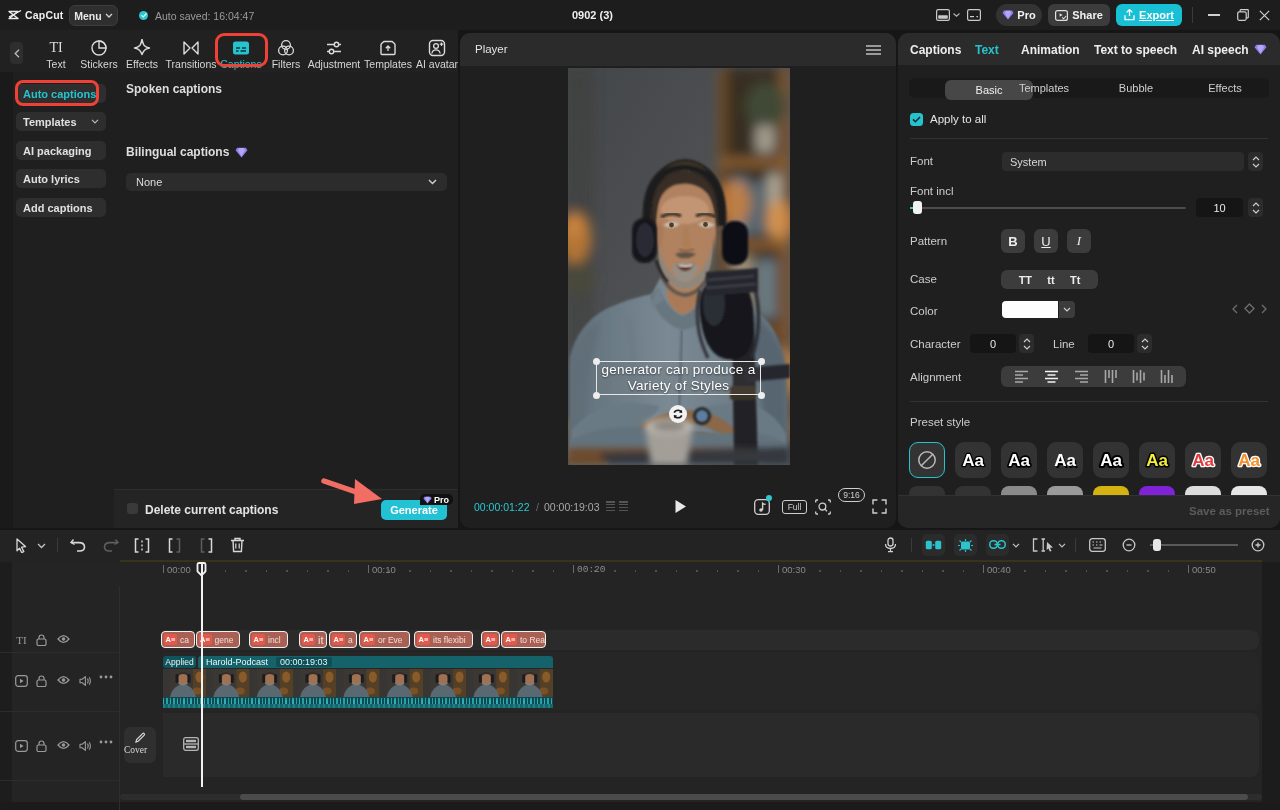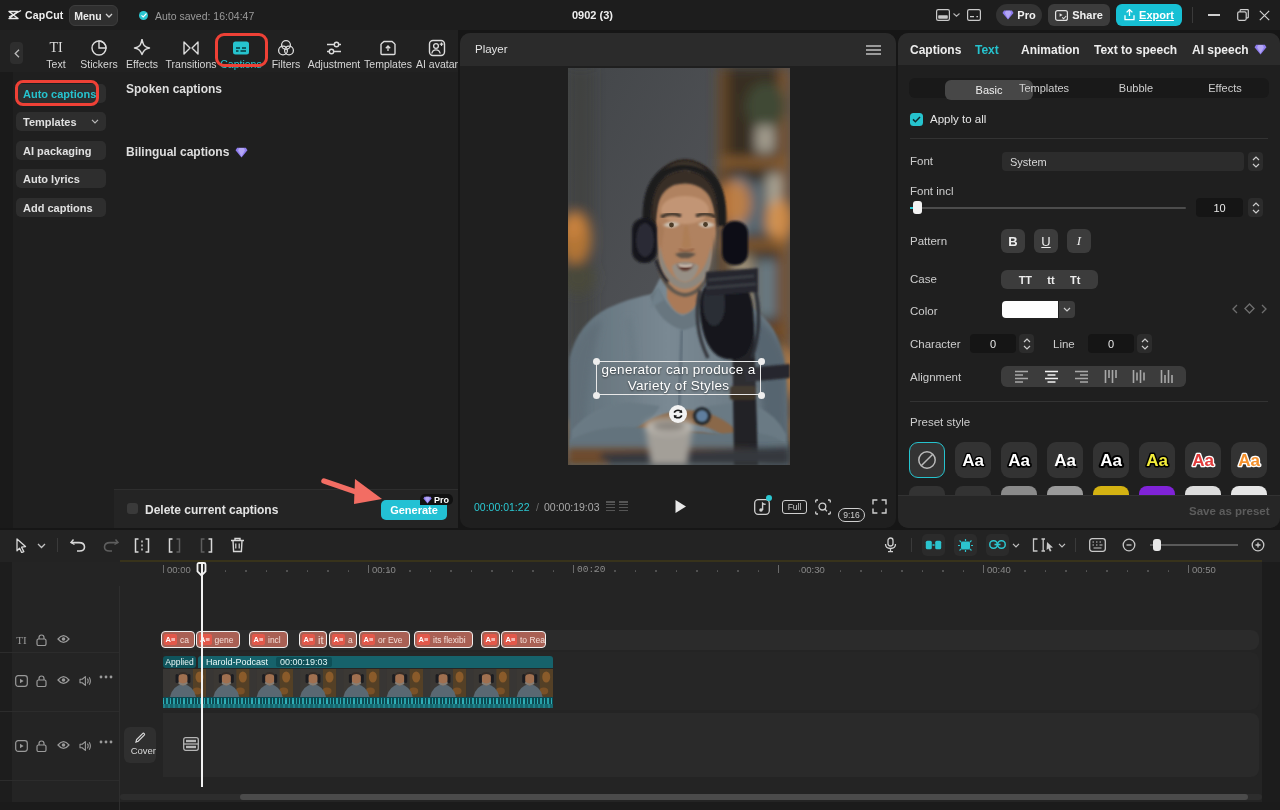--- a/index.html
+++ b/index.html
@@ -168,20 +168,26 @@
       </div>
 
   <div class="abs" style="left:15px;top:50px;width:84px;height:26px;border:3px solid #ef4136;border-radius:8px;"></div>
 
   <div class="abs" style="left:126px;top:52px;font-size:12px;font-weight:bold;color:#dedede;">Spoken captions</div>
   <div class="abs flex" style="left:126px;top:115px;gap:6px;">
     <span style="font-size:12px;font-weight:bold;color:#dedede;">Bilingual captions</span>
     <svg width="13" height="11" viewBox="0 0 12 10">
           <path d="M2 0.5 L10 0.5 L11.5 3 L6 9.5 L0.5 3 Z" fill="#8f7df0"></path>
           <path d="M4 0.8 L2.8 3 L6 8.8 L9.2 3 L8 0.8" fill="#b3a6f5"></path>
+        </svg>
+  </div>
+  <div class="abs flex" style="left:126px;top:143px;width:321px;height:18px;background:#2c2c2c;border-radius:5px;padding:0 10px;justify-content:space-between;">
+    <span style="font-size:11px;color:#dcdcdc;">None</span>
+    <svg width="9" height="6" viewBox="0 0 9 6">
+          <path d="M1 1 L4.5 4.6 L8 1" stroke="#cfcfcf" stroke-width="1.4" fill="none"></path>
         </svg>
   </div>
 
   <div class="abs" style="left:114px;top:459px;width:344px;height:39px;background:#242424;border-top:1px solid #2e2e2e;"></div>
   <div class="abs" style="left:127px;top:473px;width:11px;height:11px;background:#3a3a3a;border-radius:3px;"></div>
   <div class="abs" style="left:145px;top:473px;font-size:12px;font-weight:bold;color:#e3e3e3;">Delete current captions</div>
   <div class="abs flex" style="left:381px;top:470px;width:66px;height:20px;background:#23c1d4;border-radius:5px;justify-content:center;">
     <span style="font-size:11px;font-weight:bold;color:#fff;">Generate</span>
   </div>
   <div class="abs flex" style="left:420px;top:464px;height:11px;background:#111;border-radius:5px 5px 5px 0;padding:0 4px 0 3px;gap:2px;">
@@ -381,21 +387,21 @@
         <path d="M8.6 11 L8.6 4.2 Q10 5.4 11.6 5.2" stroke="#cfcfcf" stroke-width="1.4" fill="none"></path>
         <circle cx="7" cy="11" r="1.8" fill="#cfcfcf"></circle>
       </svg>
   <div class="abs" style="left:306px;top:462px;width:6px;height:6px;border-radius:50%;background:#2bc8d2;"></div>
   <div class="abs flex" style="left:322px;top:467px;width:25px;height:14px;border:1.2px solid #cfcfcf;border-radius:3px;justify-content:center;font-size:8.5px;color:#cfcfcf;">Full</div>
   <svg class="abs" style="left:355px;top:466px;" width="16" height="16" viewBox="0 0 16 16">
         <path d="M3 1 L1.6 1 Q0.7 1 0.7 2 L0.7 3.4 M13 1 L14.4 1 Q15.3 1 15.3 2 L15.3 3.4 M3 15 L1.6 15 Q0.7 15 0.7 14 L0.7 12.6 M13 15 L14.4 15 Q15.3 15 15.3 14 L15.3 12.6" stroke="#cfcfcf" stroke-width="1.3" fill="none"></path>
         <circle cx="7.4" cy="7.6" r="3.4" fill="none" stroke="#cfcfcf" stroke-width="1.3"></circle>
         <path d="M9.9 10.1 L12 12.2" stroke="#cfcfcf" stroke-width="1.3"></path>
       </svg>
-  <div class="abs flex" style="left:378px;top:475px;width:27px;height:14px;border:1.2px solid #cfcfcf;border-radius:7px;justify-content:center;font-size:8.5px;color:#cfcfcf;">9:16</div>
+  <div class="abs flex" style="left:378px;top:455px;width:27px;height:14px;border:1.2px solid #cfcfcf;border-radius:7px;justify-content:center;font-size:8.5px;color:#cfcfcf;">9:16</div>
   <svg class="abs" style="left:412px;top:466px;" width="15" height="15" viewBox="0 0 15 15">
         <path d="M5.4 1 L1 1 L1 5.4 M9.6 1 L14 1 L14 5.4 M5.4 14 L1 14 L1 9.6 M9.6 14 L14 14 L14 9.6" stroke="#cfcfcf" stroke-width="1.4" fill="none"></path>
         <path d="M5 5 L10 10 M10 5 L5 10" stroke="#cfcfcf" stroke-width="0" fill="none"></path>
       </svg>
 </div>
 
 <div id="rightpanel" class="abs" style="left:898px;top:33px;width:382px;height:495px;background:#1f1f1f;border-radius:10px;overflow:hidden;">
 
   <div class="abs" style="left:0;top:0;width:382px;height:32px;background:#2b2b2b;"></div>
   <div class="abs" style="left:12px;top:10px;font-size:12px;font-weight:bold;color:#ededed;">Captions</div>
@@ -699,21 +705,21 @@
         <div class="abs" style="left:593.5px;top:40px;width:1.5px;height:1.5px;background:#5a5a5a;border-radius:50%;"></div>
         <div class="abs" style="left:614px;top:40px;width:1.5px;height:1.5px;background:#5a5a5a;border-radius:50%;"></div>
         <div class="abs" style="left:634.5px;top:40px;width:1.5px;height:1.5px;background:#5a5a5a;border-radius:50%;"></div>
         <div class="abs" style="left:655px;top:40px;width:1.5px;height:1.5px;background:#5a5a5a;border-radius:50%;"></div>
         <div class="abs" style="left:675.5px;top:40px;width:1.5px;height:1.5px;background:#5a5a5a;border-radius:50%;"></div>
         <div class="abs" style="left:696px;top:40px;width:1.5px;height:1.5px;background:#5a5a5a;border-radius:50%;"></div>
         <div class="abs" style="left:716.5px;top:40px;width:1.5px;height:1.5px;background:#5a5a5a;border-radius:50%;"></div>
         <div class="abs" style="left:737px;top:40px;width:1.5px;height:1.5px;background:#5a5a5a;border-radius:50%;"></div>
         <div class="abs" style="left:757.5px;top:40px;width:1.5px;height:1.5px;background:#5a5a5a;border-radius:50%;"></div>
         <div class="abs" style="left:778px;top:35px;width:1px;height:8px;background:#6a6a6a;"></div>
-        <div class="abs" style="left:782px;top:34px;font-size:9.5px;color:#8a8a8a;margin-left:19px;">00:30</div>
+        <div class="abs" style="left:782px;top:34px;font-size:9.5px;color:#8a8a8a;">00:30</div>
         <div class="abs" style="left:798.5px;top:40px;width:1.5px;height:1.5px;background:#5a5a5a;border-radius:50%;"></div>
         <div class="abs" style="left:819px;top:40px;width:1.5px;height:1.5px;background:#5a5a5a;border-radius:50%;"></div>
         <div class="abs" style="left:839.5px;top:40px;width:1.5px;height:1.5px;background:#5a5a5a;border-radius:50%;"></div>
         <div class="abs" style="left:860px;top:40px;width:1.5px;height:1.5px;background:#5a5a5a;border-radius:50%;"></div>
         <div class="abs" style="left:880.5px;top:40px;width:1.5px;height:1.5px;background:#5a5a5a;border-radius:50%;"></div>
         <div class="abs" style="left:901px;top:40px;width:1.5px;height:1.5px;background:#5a5a5a;border-radius:50%;"></div>
         <div class="abs" style="left:921.5px;top:40px;width:1.5px;height:1.5px;background:#5a5a5a;border-radius:50%;"></div>
         <div class="abs" style="left:942px;top:40px;width:1.5px;height:1.5px;background:#5a5a5a;border-radius:50%;"></div>
         <div class="abs" style="left:962.5px;top:40px;width:1.5px;height:1.5px;background:#5a5a5a;border-radius:50%;"></div>
         <div class="abs" style="left:983px;top:35px;width:1px;height:8px;background:#6a6a6a;"></div>
@@ -898,21 +904,21 @@
     <div class="abs" style="left:0;top:1px;width:390px;height:6px;background:repeating-linear-gradient(90deg,#27a0a8 0 1.5px,rgba(0,0,0,0) 1.5px 3.4px);"></div>
     <div class="abs" style="left:0;top:2.5px;width:390px;height:4px;background:repeating-linear-gradient(90deg,#2fb0b8 0 1.5px,rgba(0,0,0,0) 1.5px 6.8px);"></div>
     <div class="abs" style="left:0;top:7px;width:390px;height:4px;background:#17666e;"></div>
     <div class="abs" style="left:0;top:7px;width:390px;height:4px;background:repeating-linear-gradient(90deg,#1e828a 0 2px,rgba(0,0,0,0) 2px 5px);"></div>
   </div>
 
   <div class="abs" style="left:124px;top:197px;width:32px;height:36px;background:#2f2f2f;border-radius:6px;">
     <svg style="position:absolute;left:10px;top:5px;" width="12" height="12" viewBox="0 0 12 12">
           <path d="M2 10 L2.6 7.6 L8.6 1.6 Q9.4 0.8 10.2 1.6 Q11 2.4 10.2 3.2 L4.2 9.2 Z" fill="none" stroke="#d8d8d8" stroke-width="1.2"></path>
         </svg>
-    <div style="position:absolute;left:0;top:18px;width:32px;text-align:right;font-size:9.5px;color:#d8d8d8;">Cover</div>
+    <div style="position:absolute;left:0;top:18px;width:32px;text-align:left;font-size:9.5px;color:#d8d8d8;font-family:Liberation Serif, serif;">Cover</div>
   </div>
   <svg class="abs" style="left:183px;top:207px;" width="16" height="14" viewBox="0 0 16 14">
         <rect x="0.7" y="0.7" width="14.6" height="12.6" rx="2" fill="none" stroke="#b5b5b5" stroke-width="1.3"></rect>
         <path d="M0.7 7 L15.3 7" stroke="#b5b5b5" stroke-width="1.3"></path>
         <rect x="3" y="2.8" width="10" height="2.4" fill="#b5b5b5"></rect>
         <rect x="3" y="8.8" width="10" height="2.4" fill="#b5b5b5"></rect>
       </svg>
 
   <div class="abs" style="left:120px;top:264px;width:1142px;height:6px;background:#2d2d2d;border-radius:3px;"></div>
   <div class="abs" style="left:240px;top:264px;width:1008px;height:6px;background:#4b4b4b;border-radius:3px;"></div>

